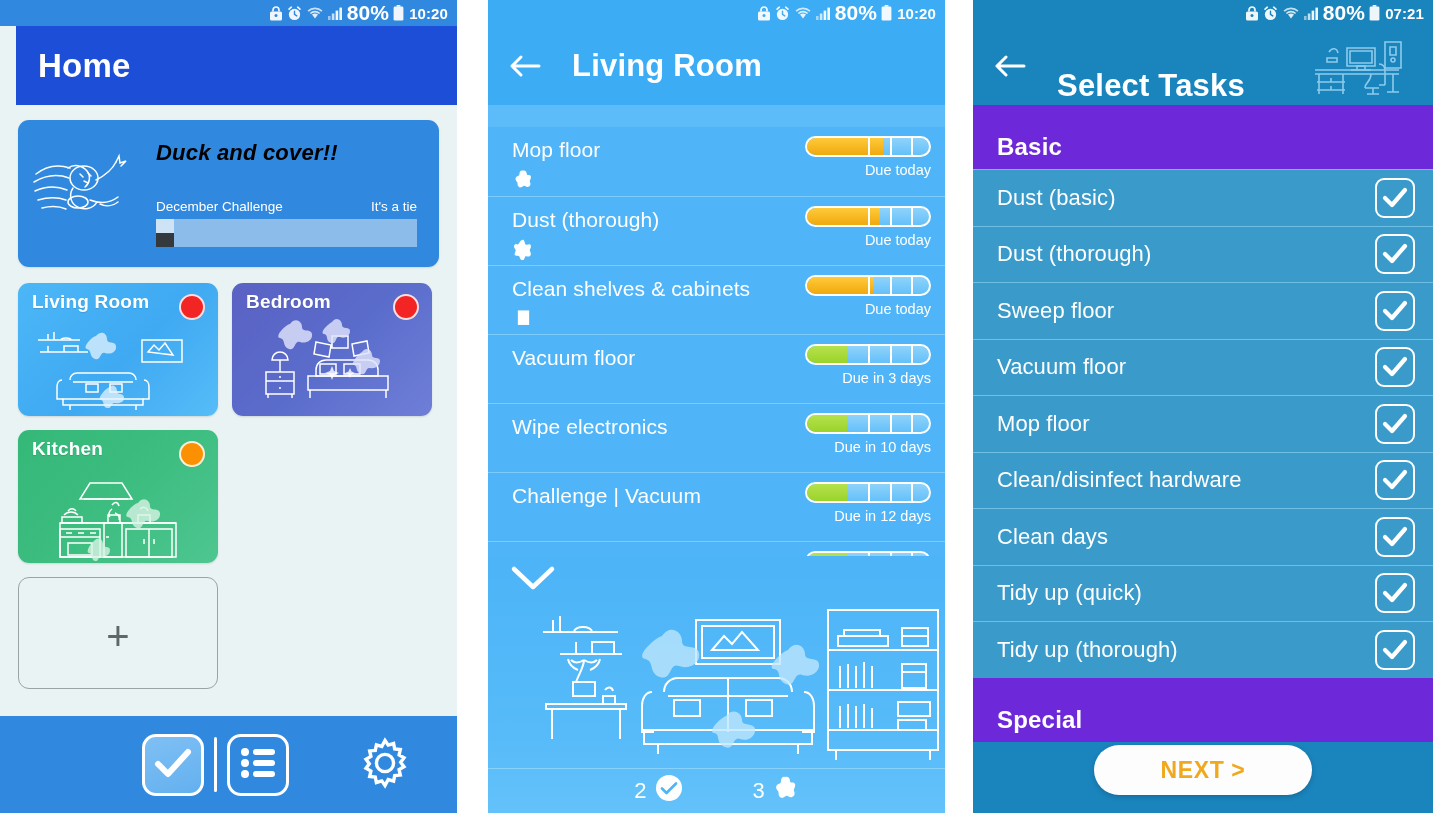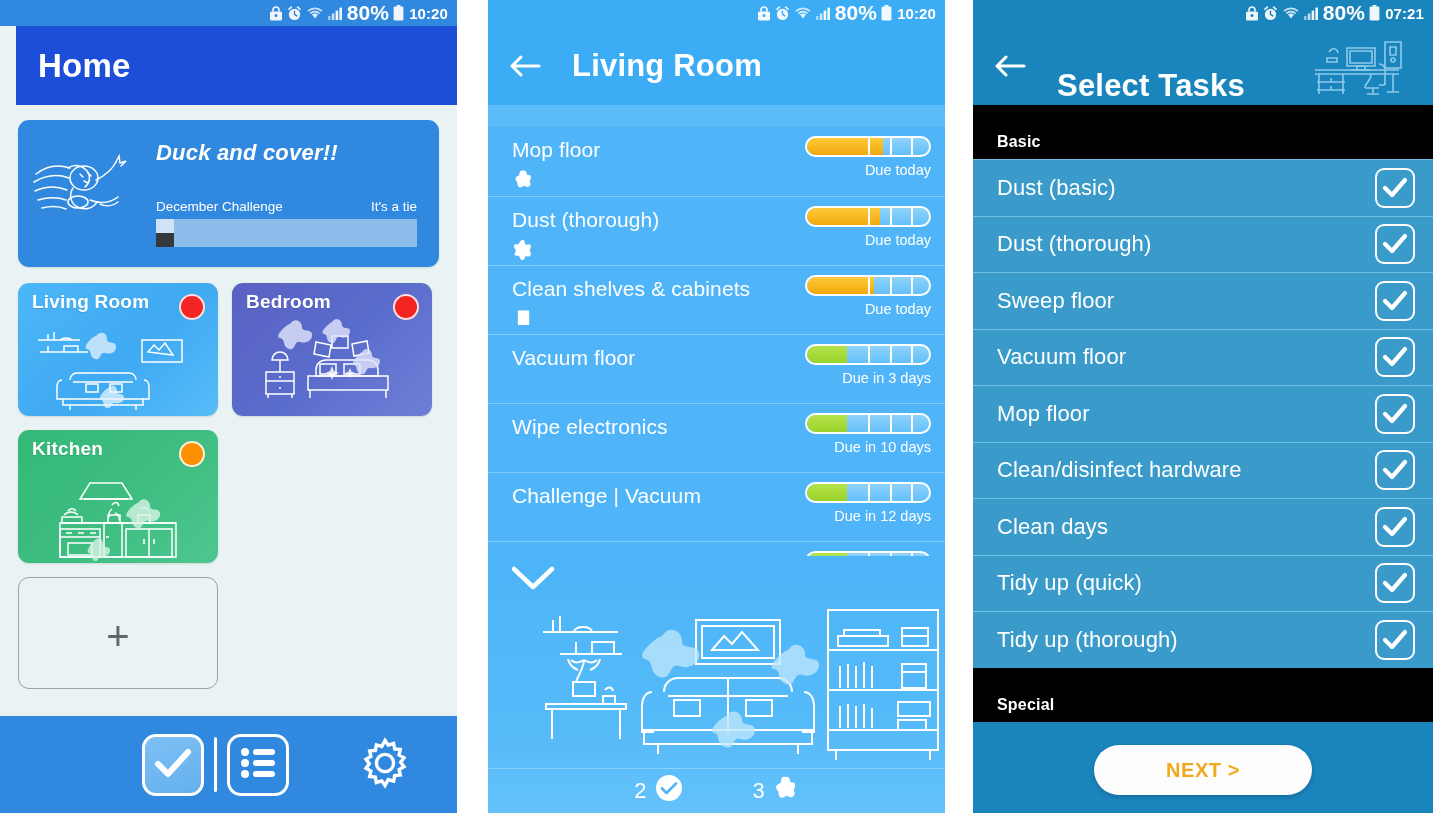--- a/index.html
+++ b/index.html
@@ -41,21 +41,21 @@
   .p1-body { padding: 15px 18px 0 18px; }
 
   .banner {
     background: #3089df; border-radius: 11px; height: 147px;
     display: flex; align-items: center; padding: 0 14px 0 10px;
     box-shadow: 0 1px 2px rgba(0,0,0,.10);
   }
   .banner-art { width: 120px; height: 100px; flex: 0 0 auto; }
   .banner-right { flex: 1; padding-left: 8px; padding-right: 8px; }
   .banner-title {
-    color: #ffffff; font-size: 22px; font-weight: 700; font-style: italic;
+    color: #000000; font-size: 22px; font-weight: 700; font-style: italic;
     margin-bottom: 33px; letter-spacing: .2px;
   }
   .banner-meta { display: flex; justify-content: space-between; align-items: baseline;
     color: #ffffff; font-size: 13.5px; margin-bottom: 5px; }
   .dualbar { width: 100%; }
   .dualbar .track { height: 14px; background: #8cbcea; width: 100%; position: relative; }
   .dualbar .fill-top { height: 14px; background: #cfe3f7; }
   .dualbar .fill-bot { height: 14px; background: #34393e; }
 
   .rooms { display: flex; flex-wrap: wrap; gap: 14px; margin-top: 16px; }
@@ -157,42 +157,42 @@
   .foot-item { display: flex; align-items: center; gap: 8px; font-size: 22px; }
 
   
   .p3-header {
     background: #1a84bd; height: 79px; display: flex; align-items: center;
     padding-left: 20px; gap: 30px; position: relative;
   }
   .p3-title { color: #ffffff; font-size: 31px; font-weight: 700; letter-spacing: .2px; margin-top: 41px; }
   .p3-headart { position: absolute; right: 22px; top: 40px; }
   .sec-head {
-    background: #000000; color: #fff; font-size: 16px; font-weight: 700;
+    background: #6d28d9; color: #fff; font-size: 24px; font-weight: 700;
     padding: 28px 4px 8px 24px; letter-spacing: .2px;
   }
   .sel-row {
     height: 56.5px; background: #3a9bcb; border-top: 1.6px solid #6fc0e4;
     display: flex; align-items: center; padding: 0 18px 0 24px;
     justify-content: space-between;
   }
   .sel-row:first-child { border-top: none; }
   .sel-label { color: #fff; font-size: 22px; letter-spacing: .1px; }
   .chkbox {
     width: 40px; height: 40px; border: 2.6px solid #ffffff; border-radius: 9px;
     display: flex; align-items: center; justify-content: center; flex: 0 0 auto;
   }
   .next-wrap {
     position: absolute; left: 0; bottom: 18px; width: 460px;
     display: flex; justify-content: center;
   }
   .next-btn {
     width: 218px; height: 50px; background: #fdfdfd; border-radius: 26px;
     display: flex; align-items: center; justify-content: center;
-    color: #f0a91e; font-size: 20px; font-weight: 700; letter-spacing: .6px;
+    color: #f0a91e; font-size: 23px; font-weight: 700; letter-spacing: .6px;
     box-shadow: 0 2px 5px rgba(0,0,0,.18);
   }
   .p3-scroll { position: relative; height: 734px; overflow: hidden; }
 </style>
 </head>
 <body>
 
 <div class="screens">
 
   <div class="phone p1">

